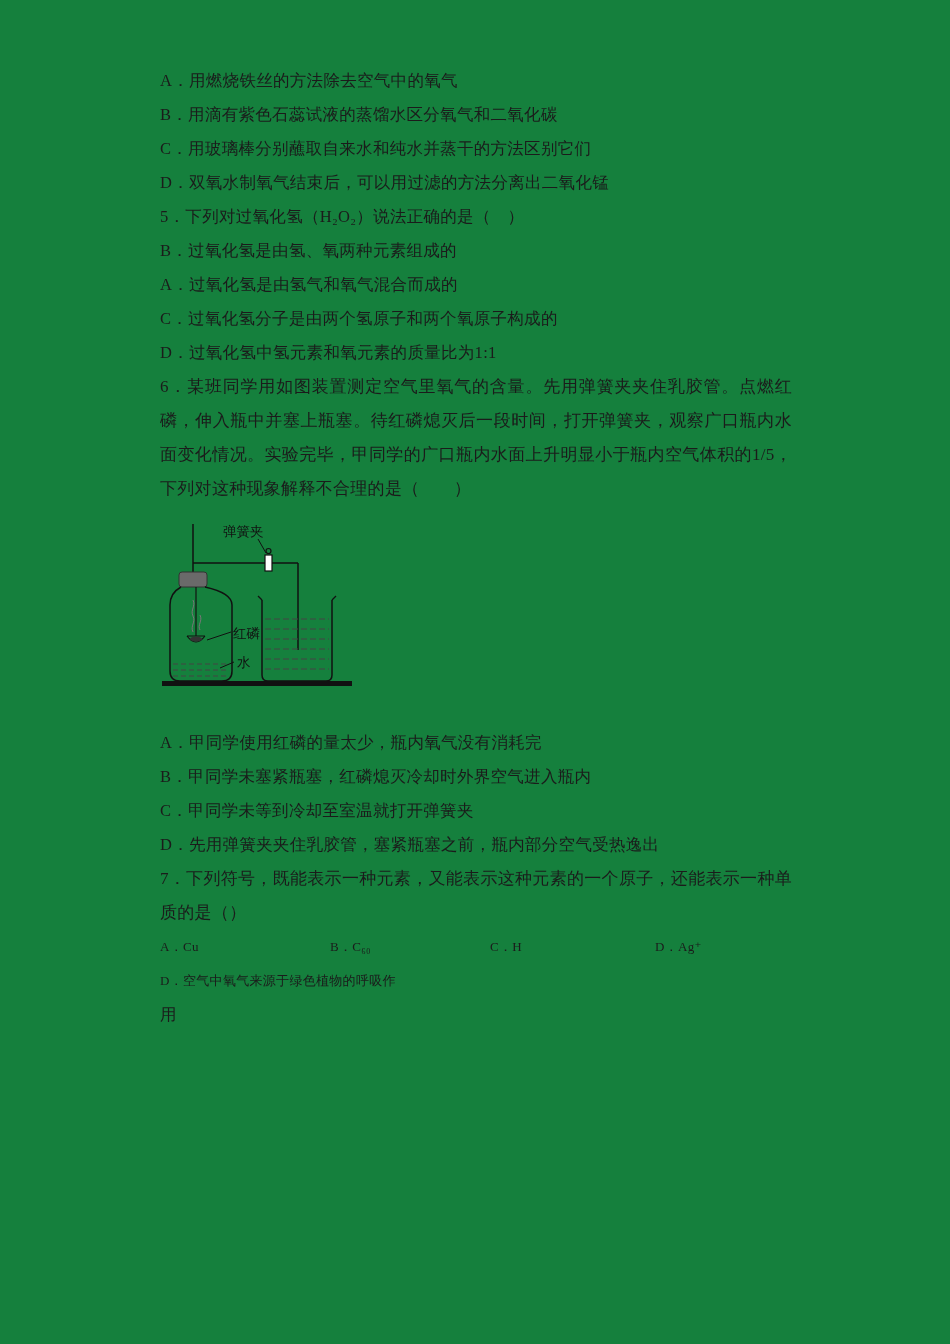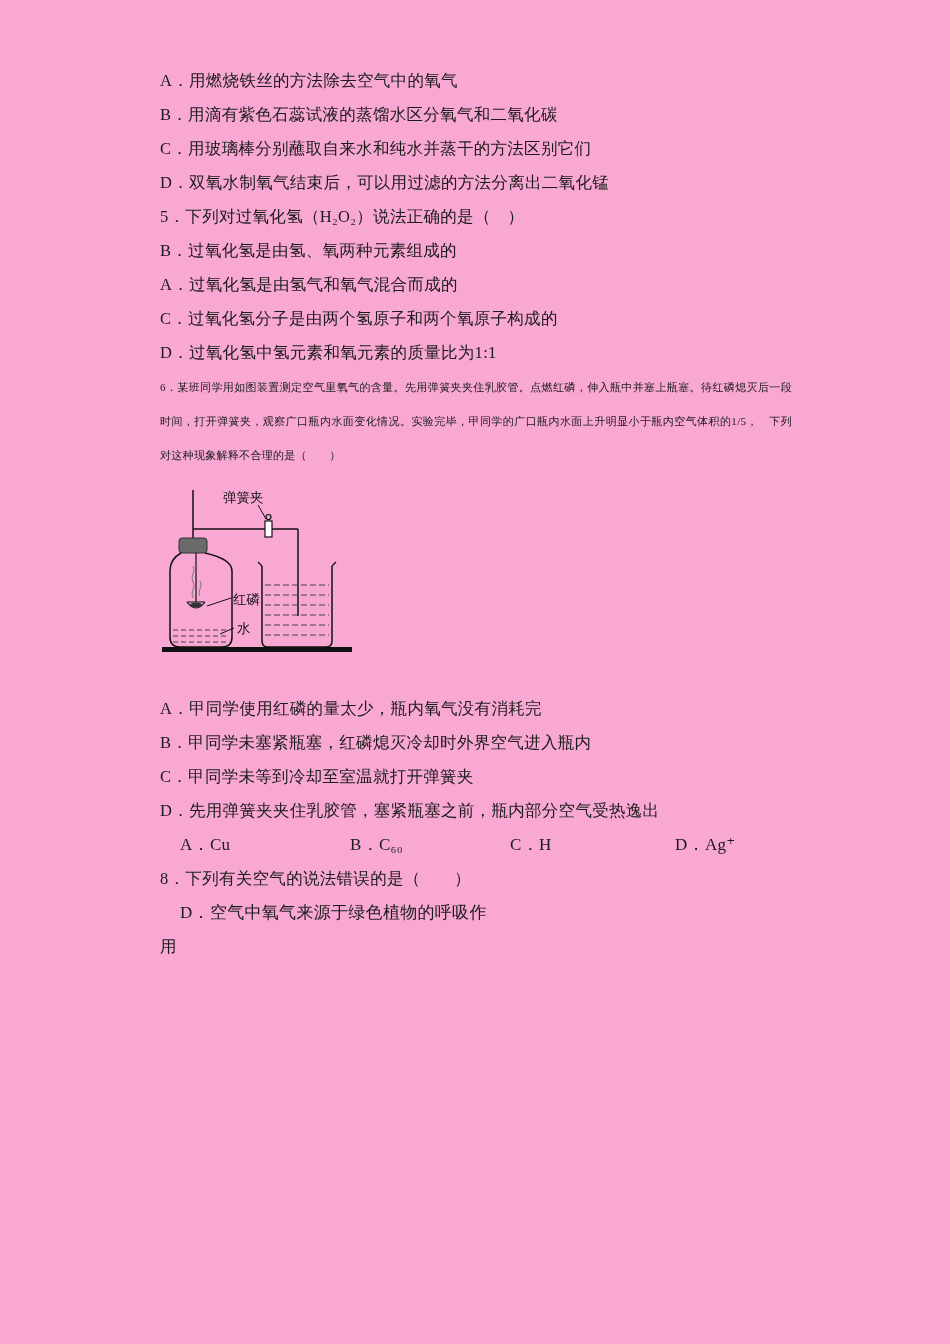--- a/index.html
+++ b/index.html
@@ -8,40 +8,39 @@
     width: 950px;
     height: 1344px;
     font-family: "Liberation Serif", "DejaVu Serif", serif;
     color: #1b1b1b;
     overflow: hidden;
   }
   .page {
     width: 950px;
     height: 1344px;
     padding: 64px 158px 8px 160px;
-    background: #f9a8d4;
+    background: #15803d;
   }
   .line {
     font-size: 16.5px;
     line-height: 34px;
     letter-spacing: 0.3px;
     white-space: nowrap;
   }
   .para {
-    font-size: 11px;
+    font-size: 17px;
     line-height: 34px;
     letter-spacing: 0.3px;
     text-align: justify;
   }
   .row {
     display: flex;
-    font-size: 17px;
+    font-size: 13px;
     line-height: 34px;
     letter-spacing: 0.3px;
-    margin-left: 20px;
   }
   .w170 { flex: 0 0 170px; }
   .w160 { flex: 0 0 160px; }
   .w165 { flex: 0 0 165px; }
   .w330 { flex: 0 0 330px; }
   .diagram-wrap { margin: 16px 0 32px 2px; height: 172px; }
   .diagram text {
     font-family: "Liberation Serif", "DejaVu Serif", serif;
     fill: #111;
     font-size: 13.5px;
@@ -124,27 +123,27 @@
 
       <rect x="0" y="159" width="190" height="5" fill="#111"></rect>
     </svg>
   </div>
 
   <p class="line">A．甲同学使用红磷的量太少，瓶内氧气没有消耗完</p>
   <p class="line">B．甲同学未塞紧瓶塞，红磷熄灭冷却时外界空气进入瓶内</p>
   <p class="line">C．甲同学未等到冷却至室温就打开弹簧夹</p>
   <p class="line">D．先用弹簧夹夹住乳胶管，塞紧瓶塞之前，瓶内部分空气受热逸出</p>
 
+  <p class="para">7．下列符号，既能表示一种元素，又能表示这种元素的一个原子，还能表示一种单质的是（）</p>
   <div class="row">
     <span class="w170">A．Cu</span>
     <span class="w160">B．C₆₀</span>
     <span class="w165">C．H</span>
     <span>D．Ag⁺</span>
   </div>
 
-  <p class="line">8．下列有关空气的说法错误的是（　　）</p>
   <div class="row">
     <span>D．空气中氧气来源于绿色植物的呼吸作</span>
   </div>
   <p class="line">用</p>
 
 
 </div>
 
 </body></html>

